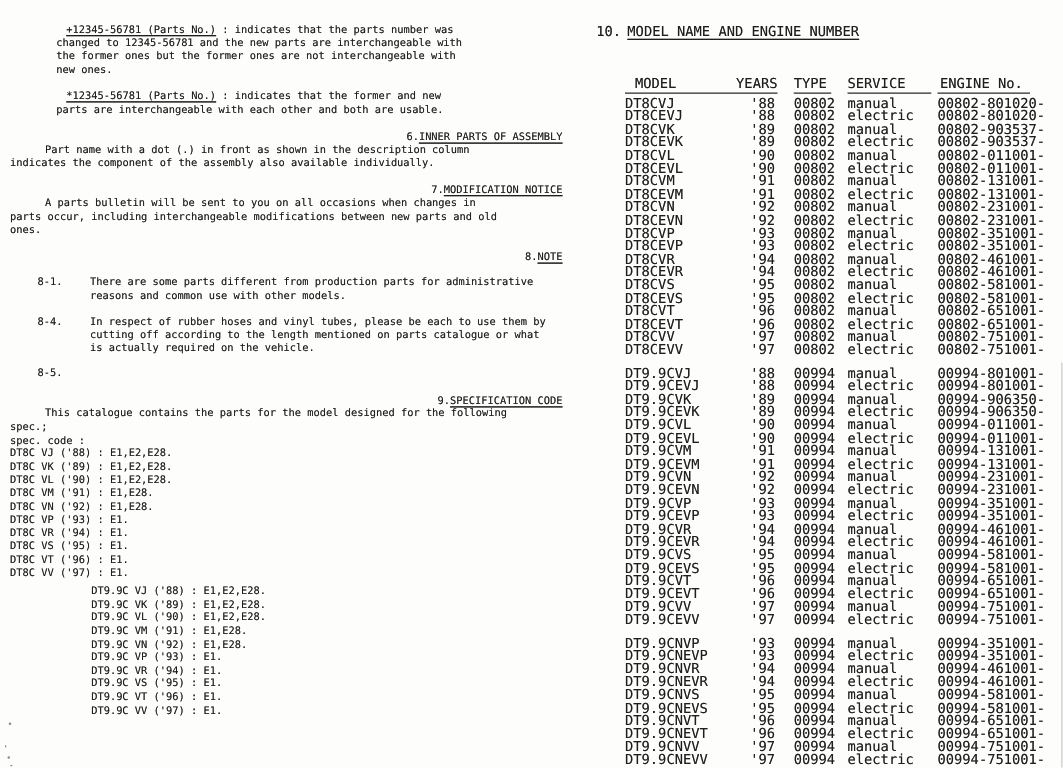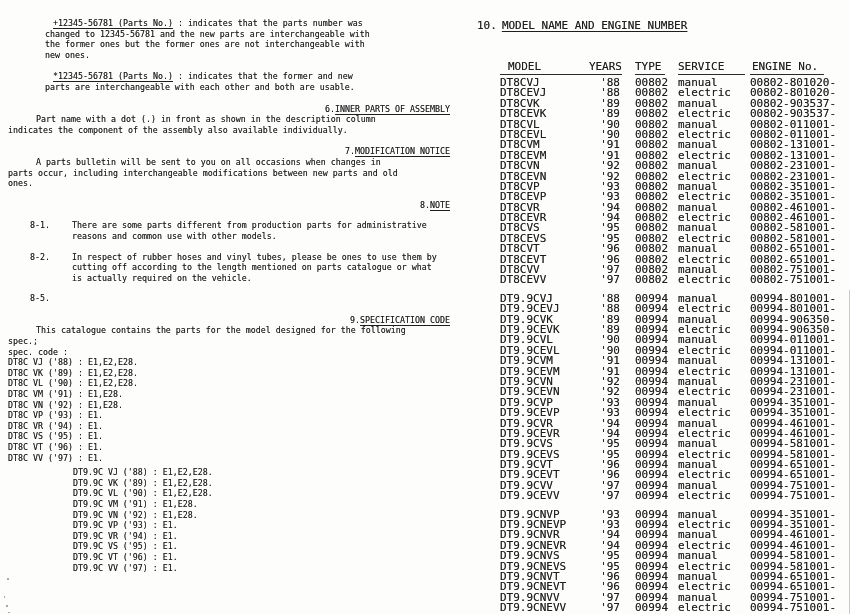--- a/index.html
+++ b/index.html
@@ -91,22 +91,22 @@
     </div>
 
     <div class="sec">
       <div class="sec-head"><span class="sec-num">8.</span><span class="ul">NOTE</span></div>
       <div class="note">
         <span class="note-num">8-1.</span>
         <span class="note-text">There are some parts different from production parts for administrative
 reasons and common use with other models.</span>
       </div>
       <div class="note">
-        <span class="note-num">8-2.</span>
-        <span class="note-text">In respect of rubber hoses and vinyl tubes, please be ones to use them by
+        <span class="note-num">8-4.</span>
+        <span class="note-text">In respect of rubber hoses and vinyl tubes, please be each to use them by
 cutting off according to the length mentioned on parts catalogue or what
 is actually required on the vehicle.</span>
       </div>
       <div class="note">
         <span class="note-num">8-5.</span>
       </div>
     </div>
 
     <div class="sec">
       <div class="sec-head"><span class="sec-num">9.</span><span class="ul">SPECIFICATION CODE</span></div>

